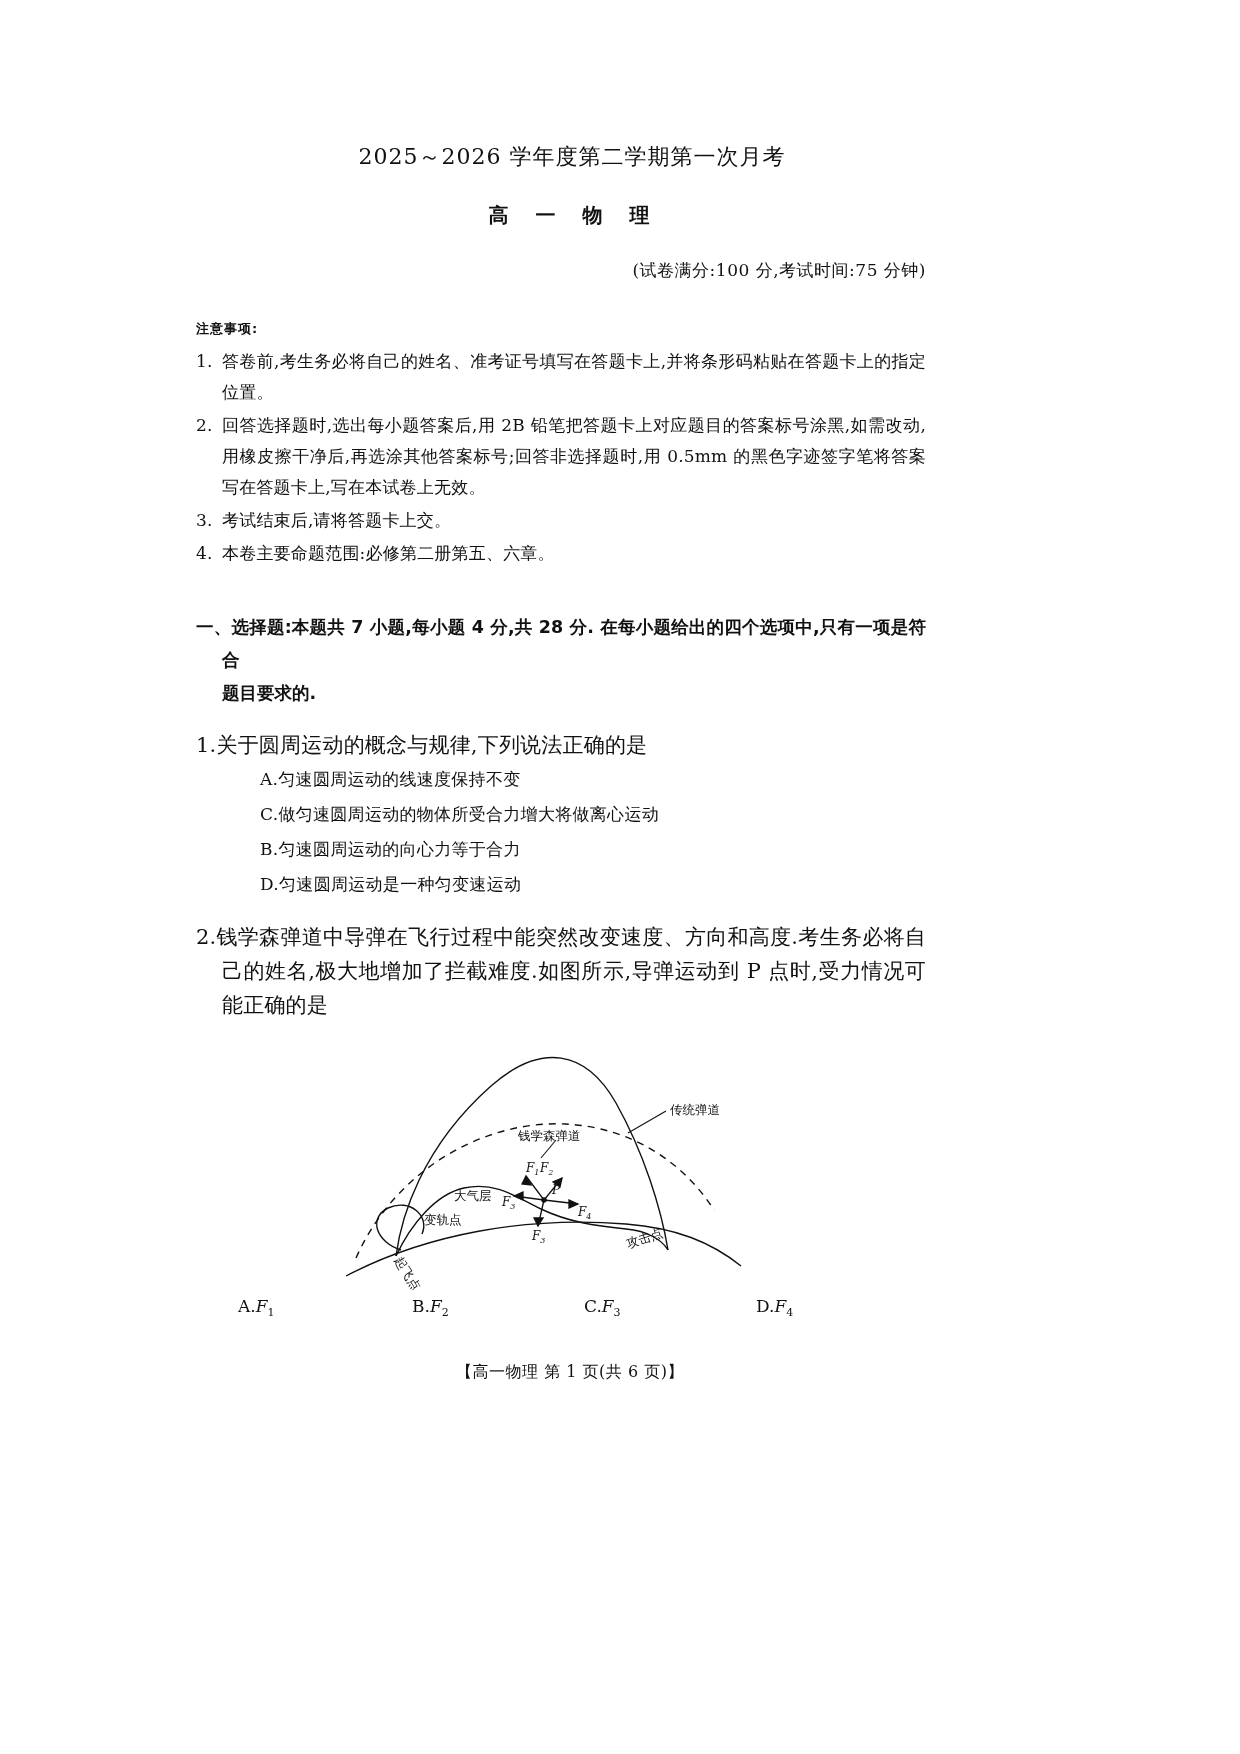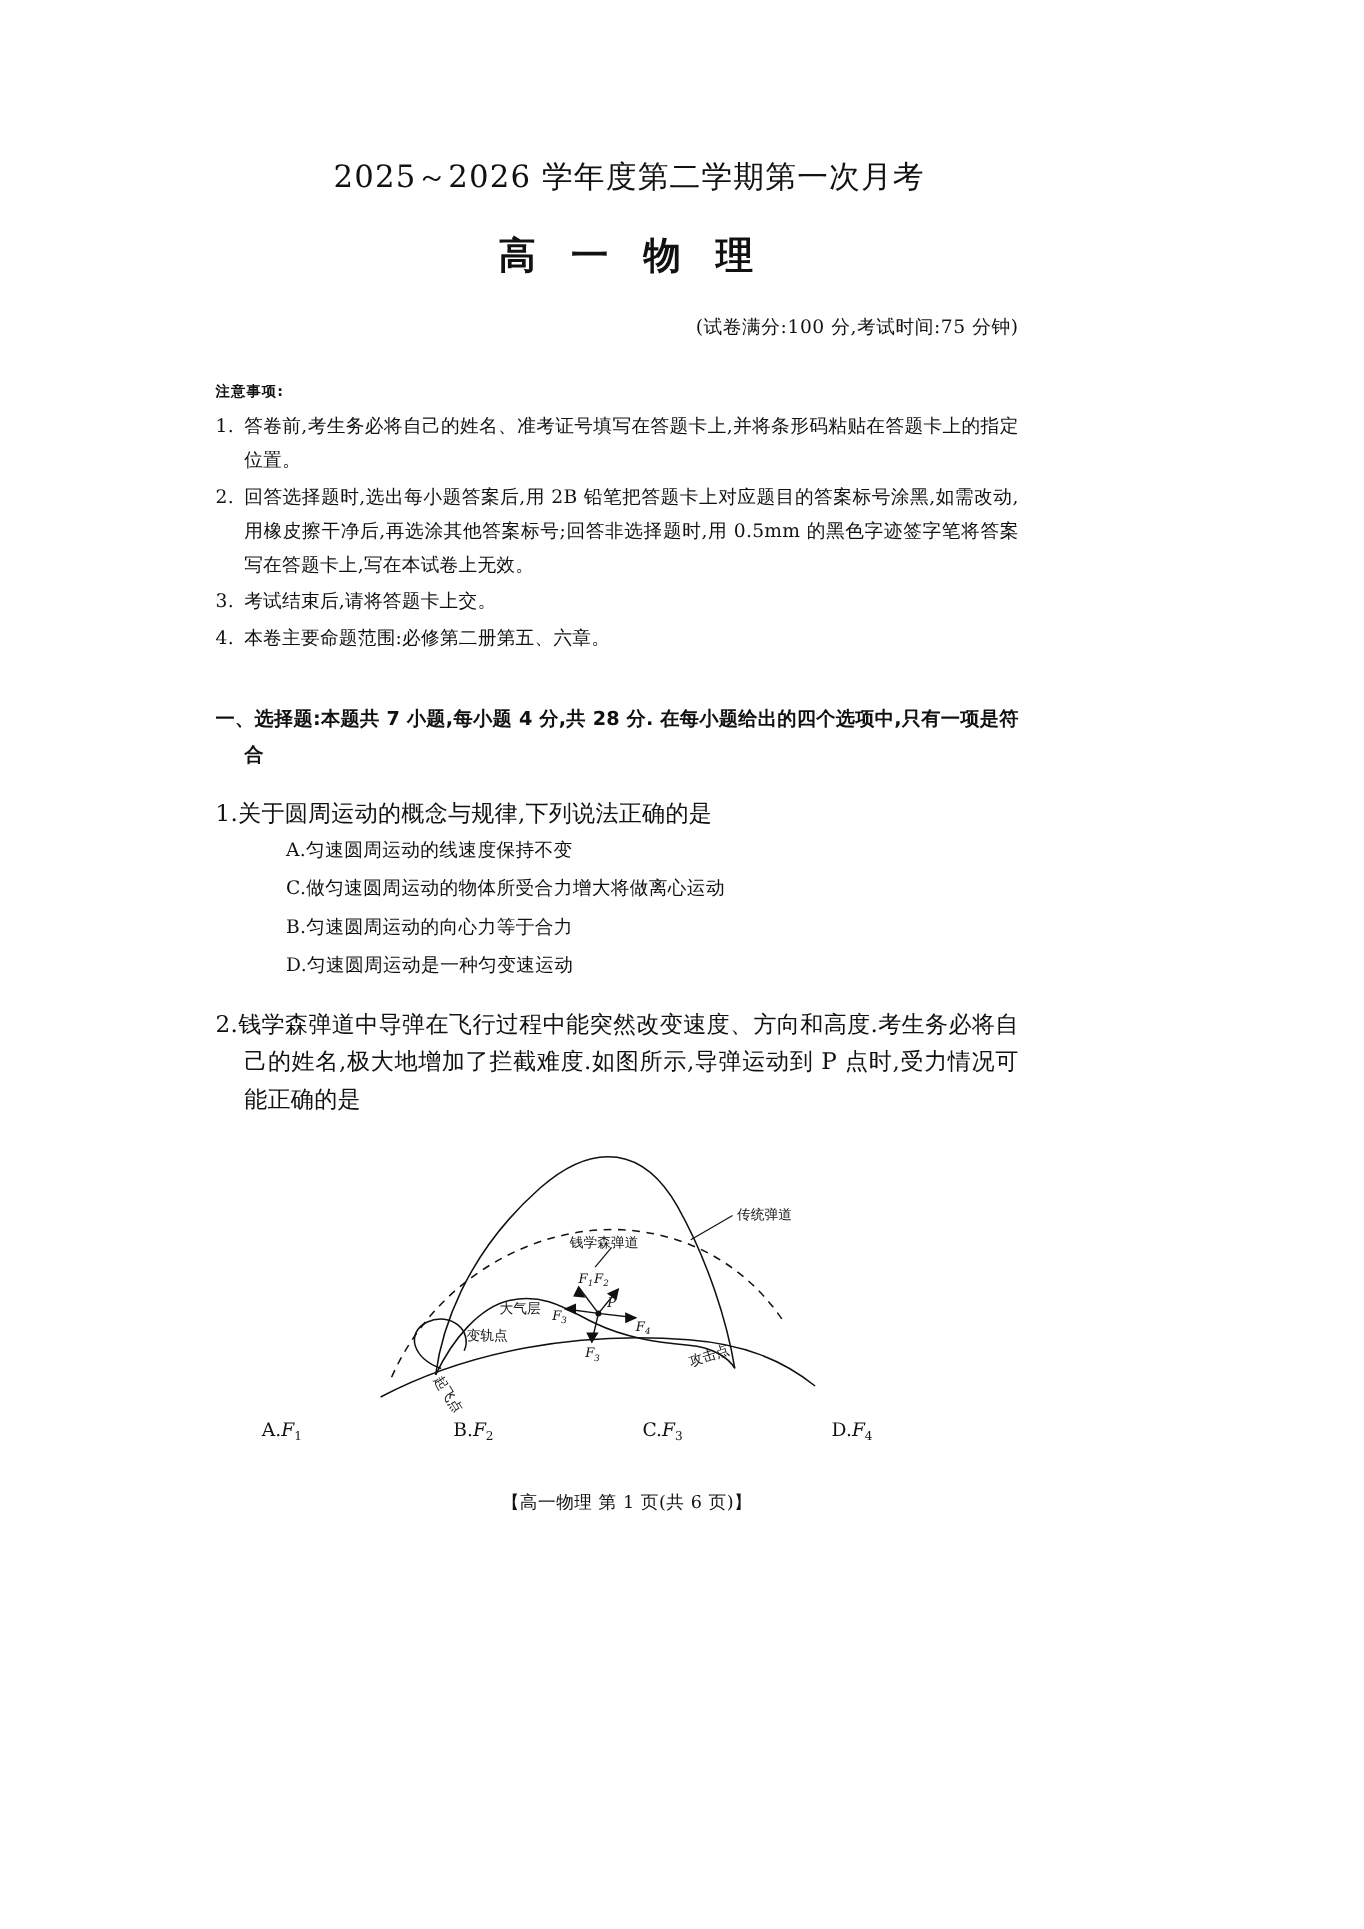--- a/index.html
+++ b/index.html
@@ -25,32 +25,32 @@
   .content {
     position: absolute;
     left: 196px;
     top: 130px;
     width: 730px;
   }
 
   
   .doc-title {
     font-family: "DejaVu Serif", "Liberation Serif", serif;
-    font-size: 28px;
+    font-size: 22px;
     letter-spacing: 1px;
     text-align: center;
     margin: 12px 0 0 0;
     padding-left: 22px;
     white-space: nowrap;
     font-weight: 400;
   }
   .doc-subject {
     font-family: "DejaVu Sans", "Liberation Sans", sans-serif;
     font-weight: bold;
-    font-size: 34px;
+    font-size: 20px;
     text-align: center;
     margin: 30px 0 0 0;
     letter-spacing: 10px;
     padding-left: 26px;
   }
   .doc-meta {
     font-size: 17px;
     text-align: right;
     margin: 30px 0 0 0;
     padding-left: 20px;
@@ -178,20 +178,21 @@
     <span class="num">3.</span>
     <span>考试结束后,请将答题卡上交。</span>
   </div>
   <div class="notice-item">
     <span class="num">4.</span>
     <span>本卷主要命题范围:必修第二册第五、六章。</span>
   </div>
 
   <div class="section-head">
     <span>一、选择题:</span><span>本题共 7 小题,每小题 4 分,共 28 分. 在每小题给出的四个选项中,只有一项是符合</span>
+    <span class="tail">题目要求的.</span>
   </div>
 
   <div class="question">
     <span class="qnum">1.</span><span>关于圆周运动的概念与规律,下列说法正确的是</span>
   </div>
   <div class="option">
     <span class="opt-label">A.</span><span>匀速圆周运动的线速度保持不变</span>
   </div>
   <div class="option">
     <span class="opt-label">C.</span><span>做匀速圆周运动的物体所受合力增大将做离心运动</span>

